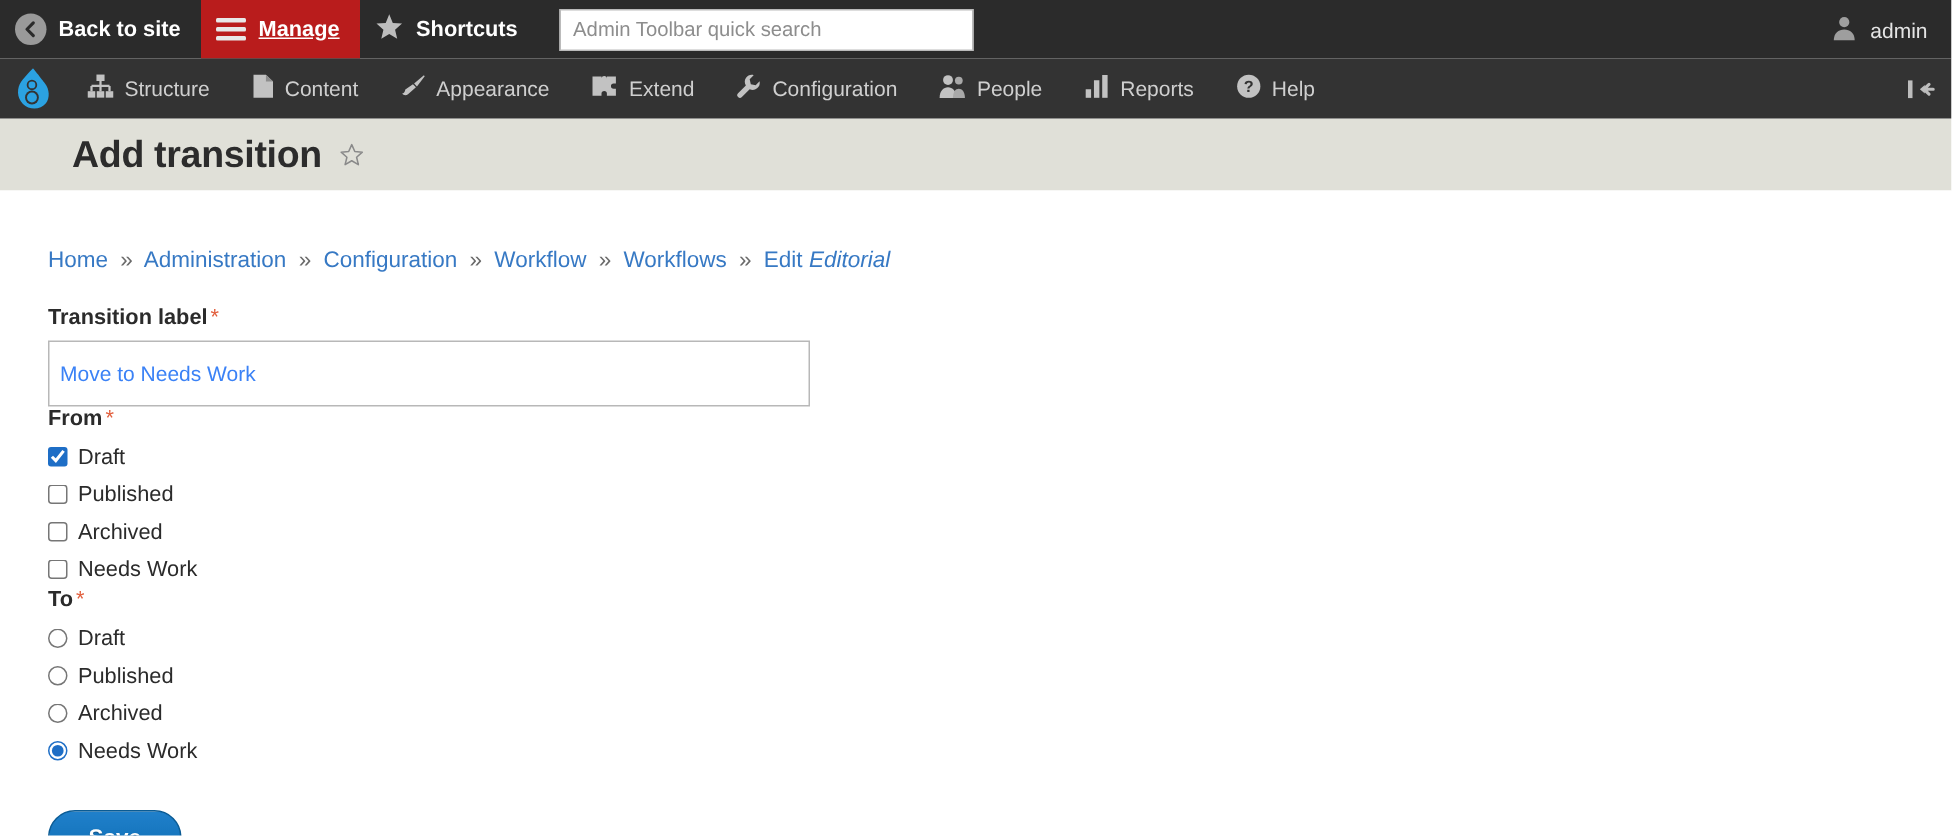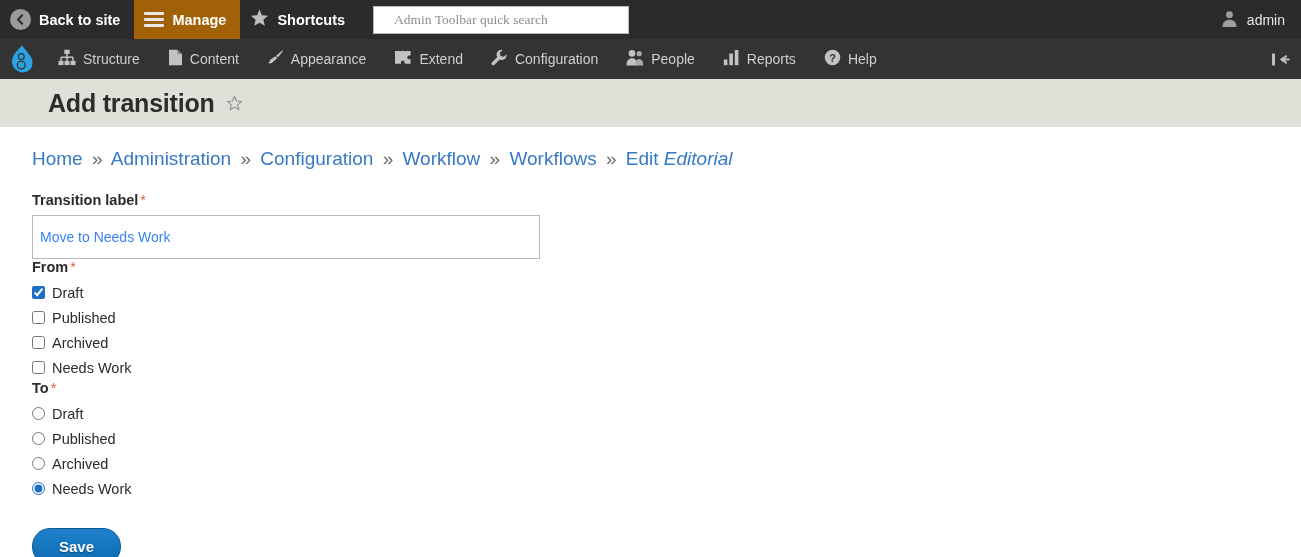--- a/index.html
+++ b/index.html
@@ -26,40 +26,40 @@
     align-items: center;
     gap: 8px;
     padding: 0 14px 0 10px;
     color: #fff;
     font-weight: bold;
     font-size: 14.5px;
     cursor: pointer;
     text-decoration: none;
     white-space: nowrap;
   }
-  .tb-item.active { background: #a16207; }
+  .tb-item.active { background: #b91c1c; text-decoration: underline; }
   .tb-spacer { flex: 1; }
   .tb-user {
     display: flex;
     align-items: center;
     gap: 9px;
     padding: 0 16px 0 10px;
     color: #e5e5e5;
     font-size: 14px;
     cursor: pointer;
   }
   .quick-search {
     align-self: center;
-    width: 256px;
+    width: 276px;
     height: 28px;
     margin-left: 14px;
-    padding: 0 20px;
+    padding: 0 8px;
     border: 1px solid #bbb;
     background: #fff;
-    font-family: Liberation Serif, serif;
+    font-family: Liberation Sans, sans-serif;
     font-size: 13.5px;
     color: #333;
     outline: none;
   }
   .quick-search::placeholder { color: #8d8d8d; }
 
   
   .ico-back {
     width: 21px; height: 21px; border-radius: 50%;
     background: #9a9a9a;
@@ -113,22 +113,22 @@
     font-size: 25px;
     font-weight: bold;
     color: #2c2c2c;
     letter-spacing: -0.2px;
   }
   .title-star { margin-left: 11px; display:flex; align-items:center; cursor:pointer; }
 
   
   .main { padding: 0 32px; background:#fff; }
   .breadcrumb {
-    padding-top: 21px;
-    font-size: 19px;
+    padding-top: 38px;
+    font-size: 15px;
     color: #4a4a4a;
   }
   .breadcrumb a { color: #3779c4; text-decoration: none; }
   .bc-sep { color: #6a6a6a; margin: 0 4px; }
   .bc-ital { font-style: italic; color: #3779c4; }
 
   .form-label {
     font-size: 14.5px;
     font-weight: bold;
     color: #2b2b2b;

